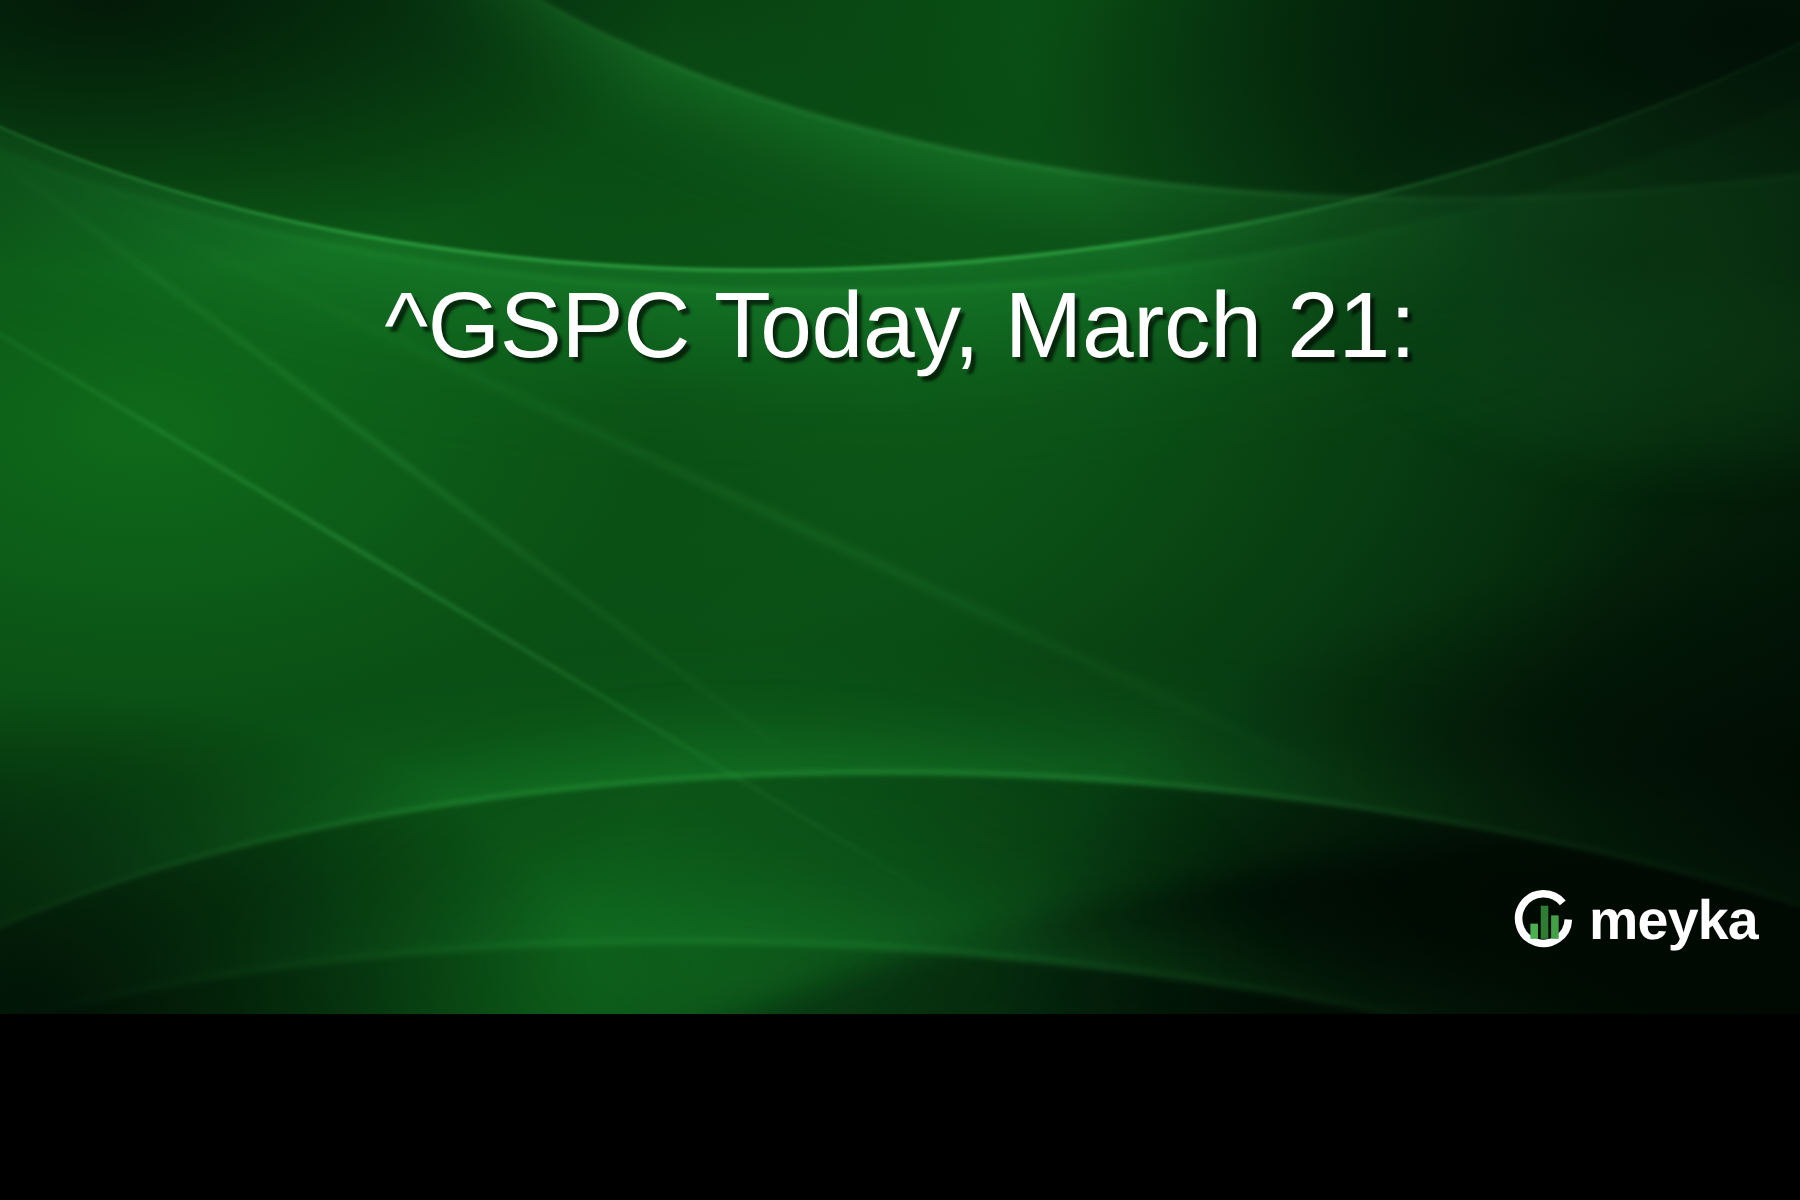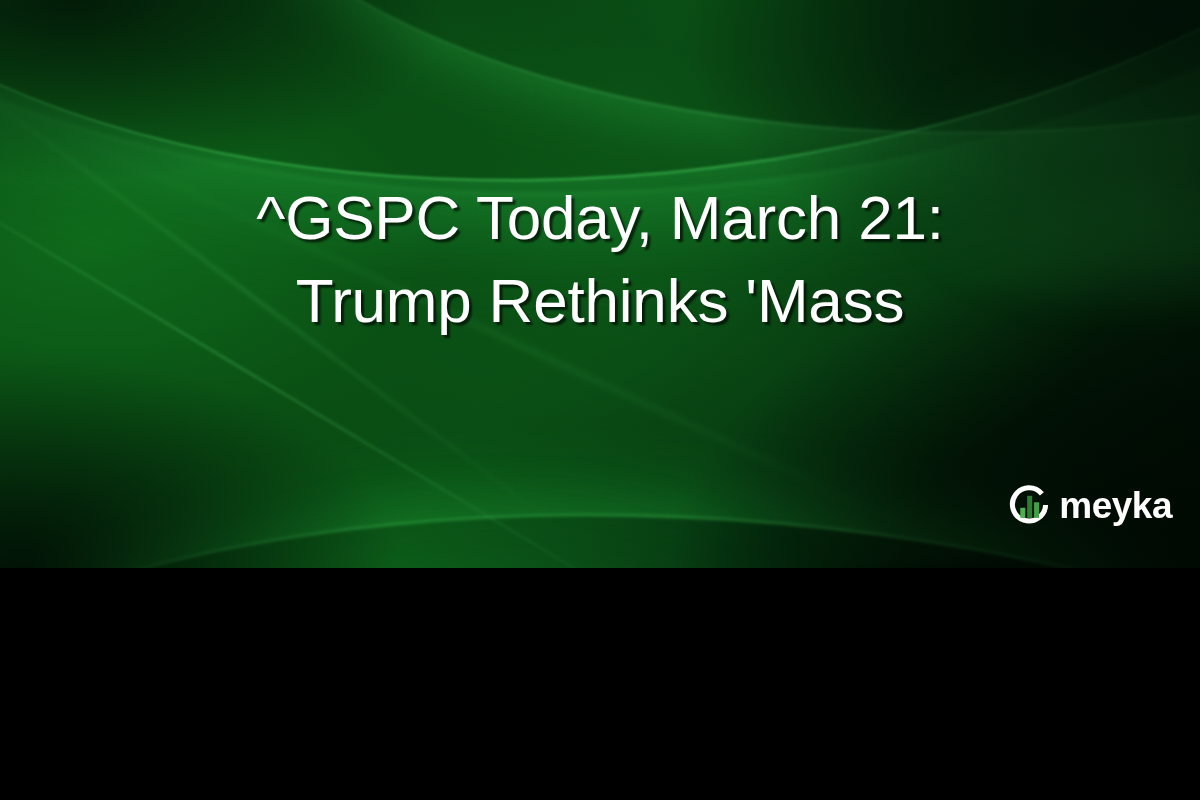--- a/index.html
+++ b/index.html
@@ -3,21 +3,21 @@
 <meta charset="utf-8">
 <style>
   html, body {
     margin: 0;
     padding: 0;
     background: #000;
   }
   #card {
     position: relative;
     width: 1200px;
-    height: 568px;
+    height: 676px;
     overflow: hidden;
     font-family: "Liberation Sans", sans-serif;
     background: #4c1d95;
   }
 
   
   .bg-layer {
     position: absolute;
     inset: 0;
     pointer-events: none;
@@ -229,21 +229,20 @@
     <div class="streak" id="streak-bot-d"></div>
     <div id="glow-left-bottom"></div>
     <div id="glow-right-mid"></div>
     <div id="glow-mid-soft"></div>
   </div>
 
   <div class="bg-layer" id="bg-vignette"></div>
 
   <div id="title-block">
     <div class="title-line">^GSPC Today, March 21:</div>
-    <div class="title-line">Trump Rethinks 'Mass</div>
   </div>
 
   <div id="logo">
     <svg id="logo-mark" viewBox="0 0 100 100">
 
       <path d="M 78 26 A 36 36 0 1 0 86 50" fill="none" stroke="#ffffff" stroke-width="11" stroke-linecap="butt"></path>
 
       <rect x="31" y="56" width="11" height="22" fill="#4caf50"></rect>
       <rect x="46" y="30" width="11" height="48" fill="#2e7d32"></rect>
       <rect x="61" y="44" width="11" height="34" fill="#43a047"></rect>

